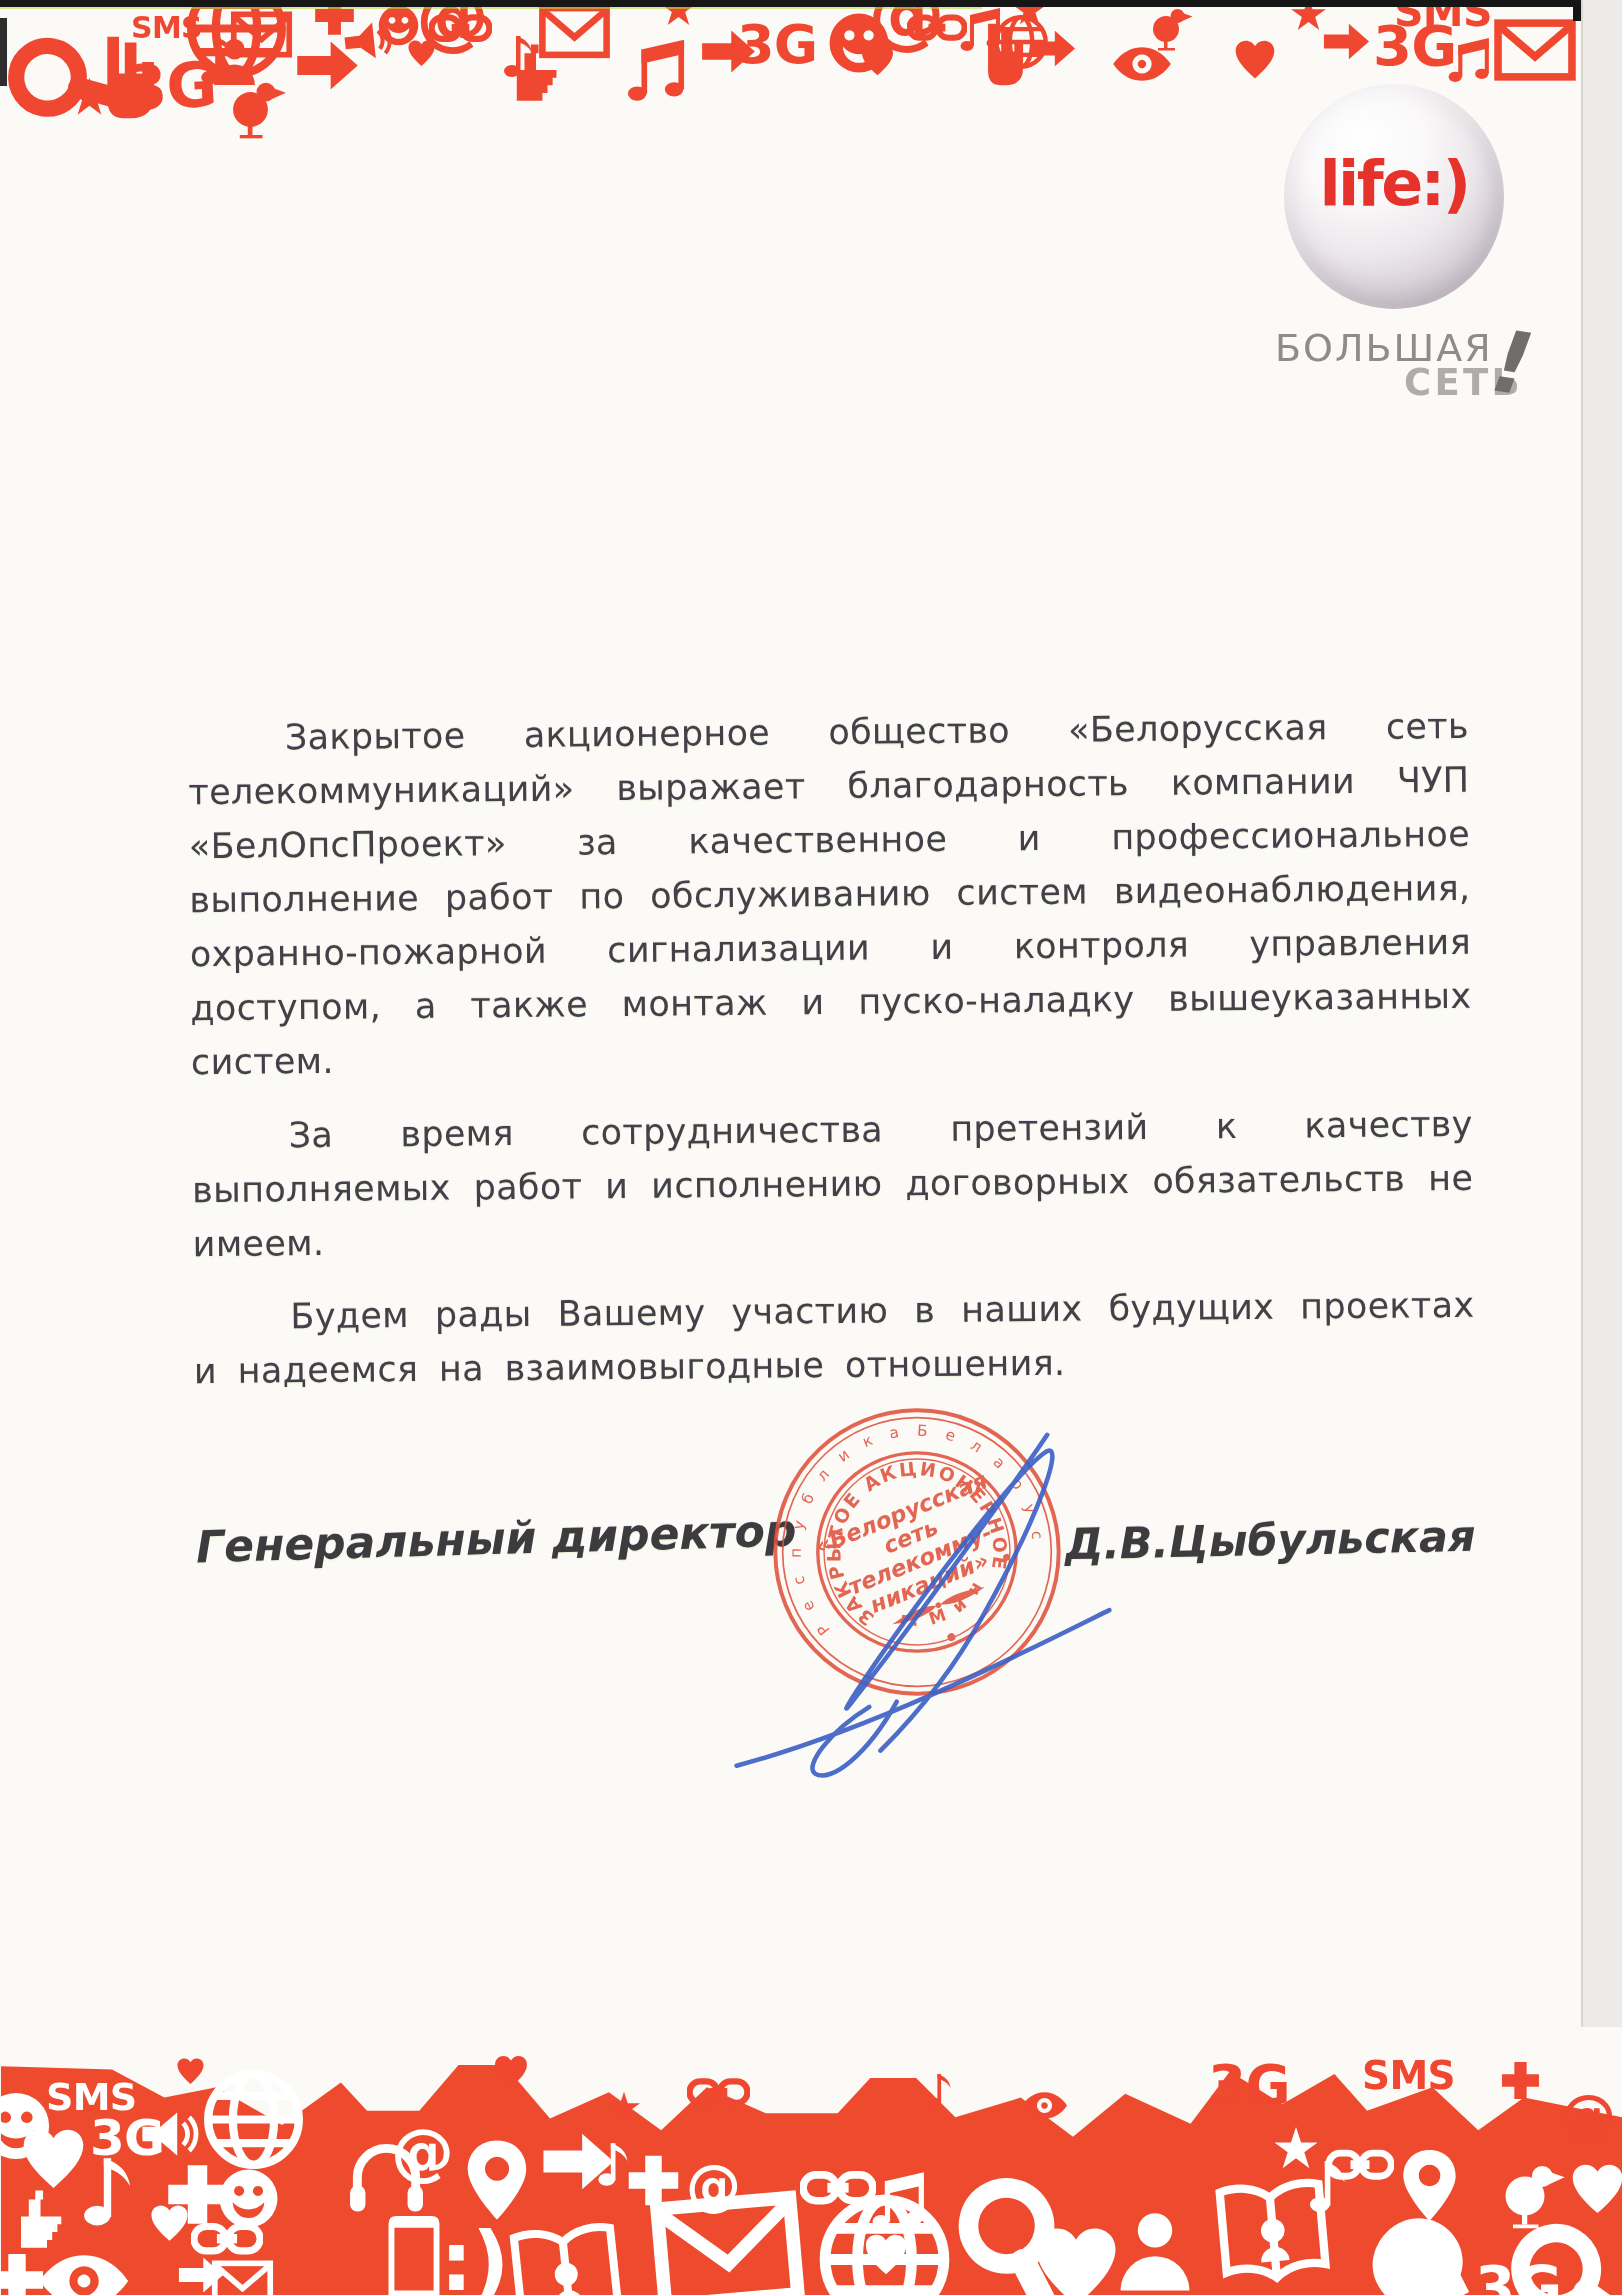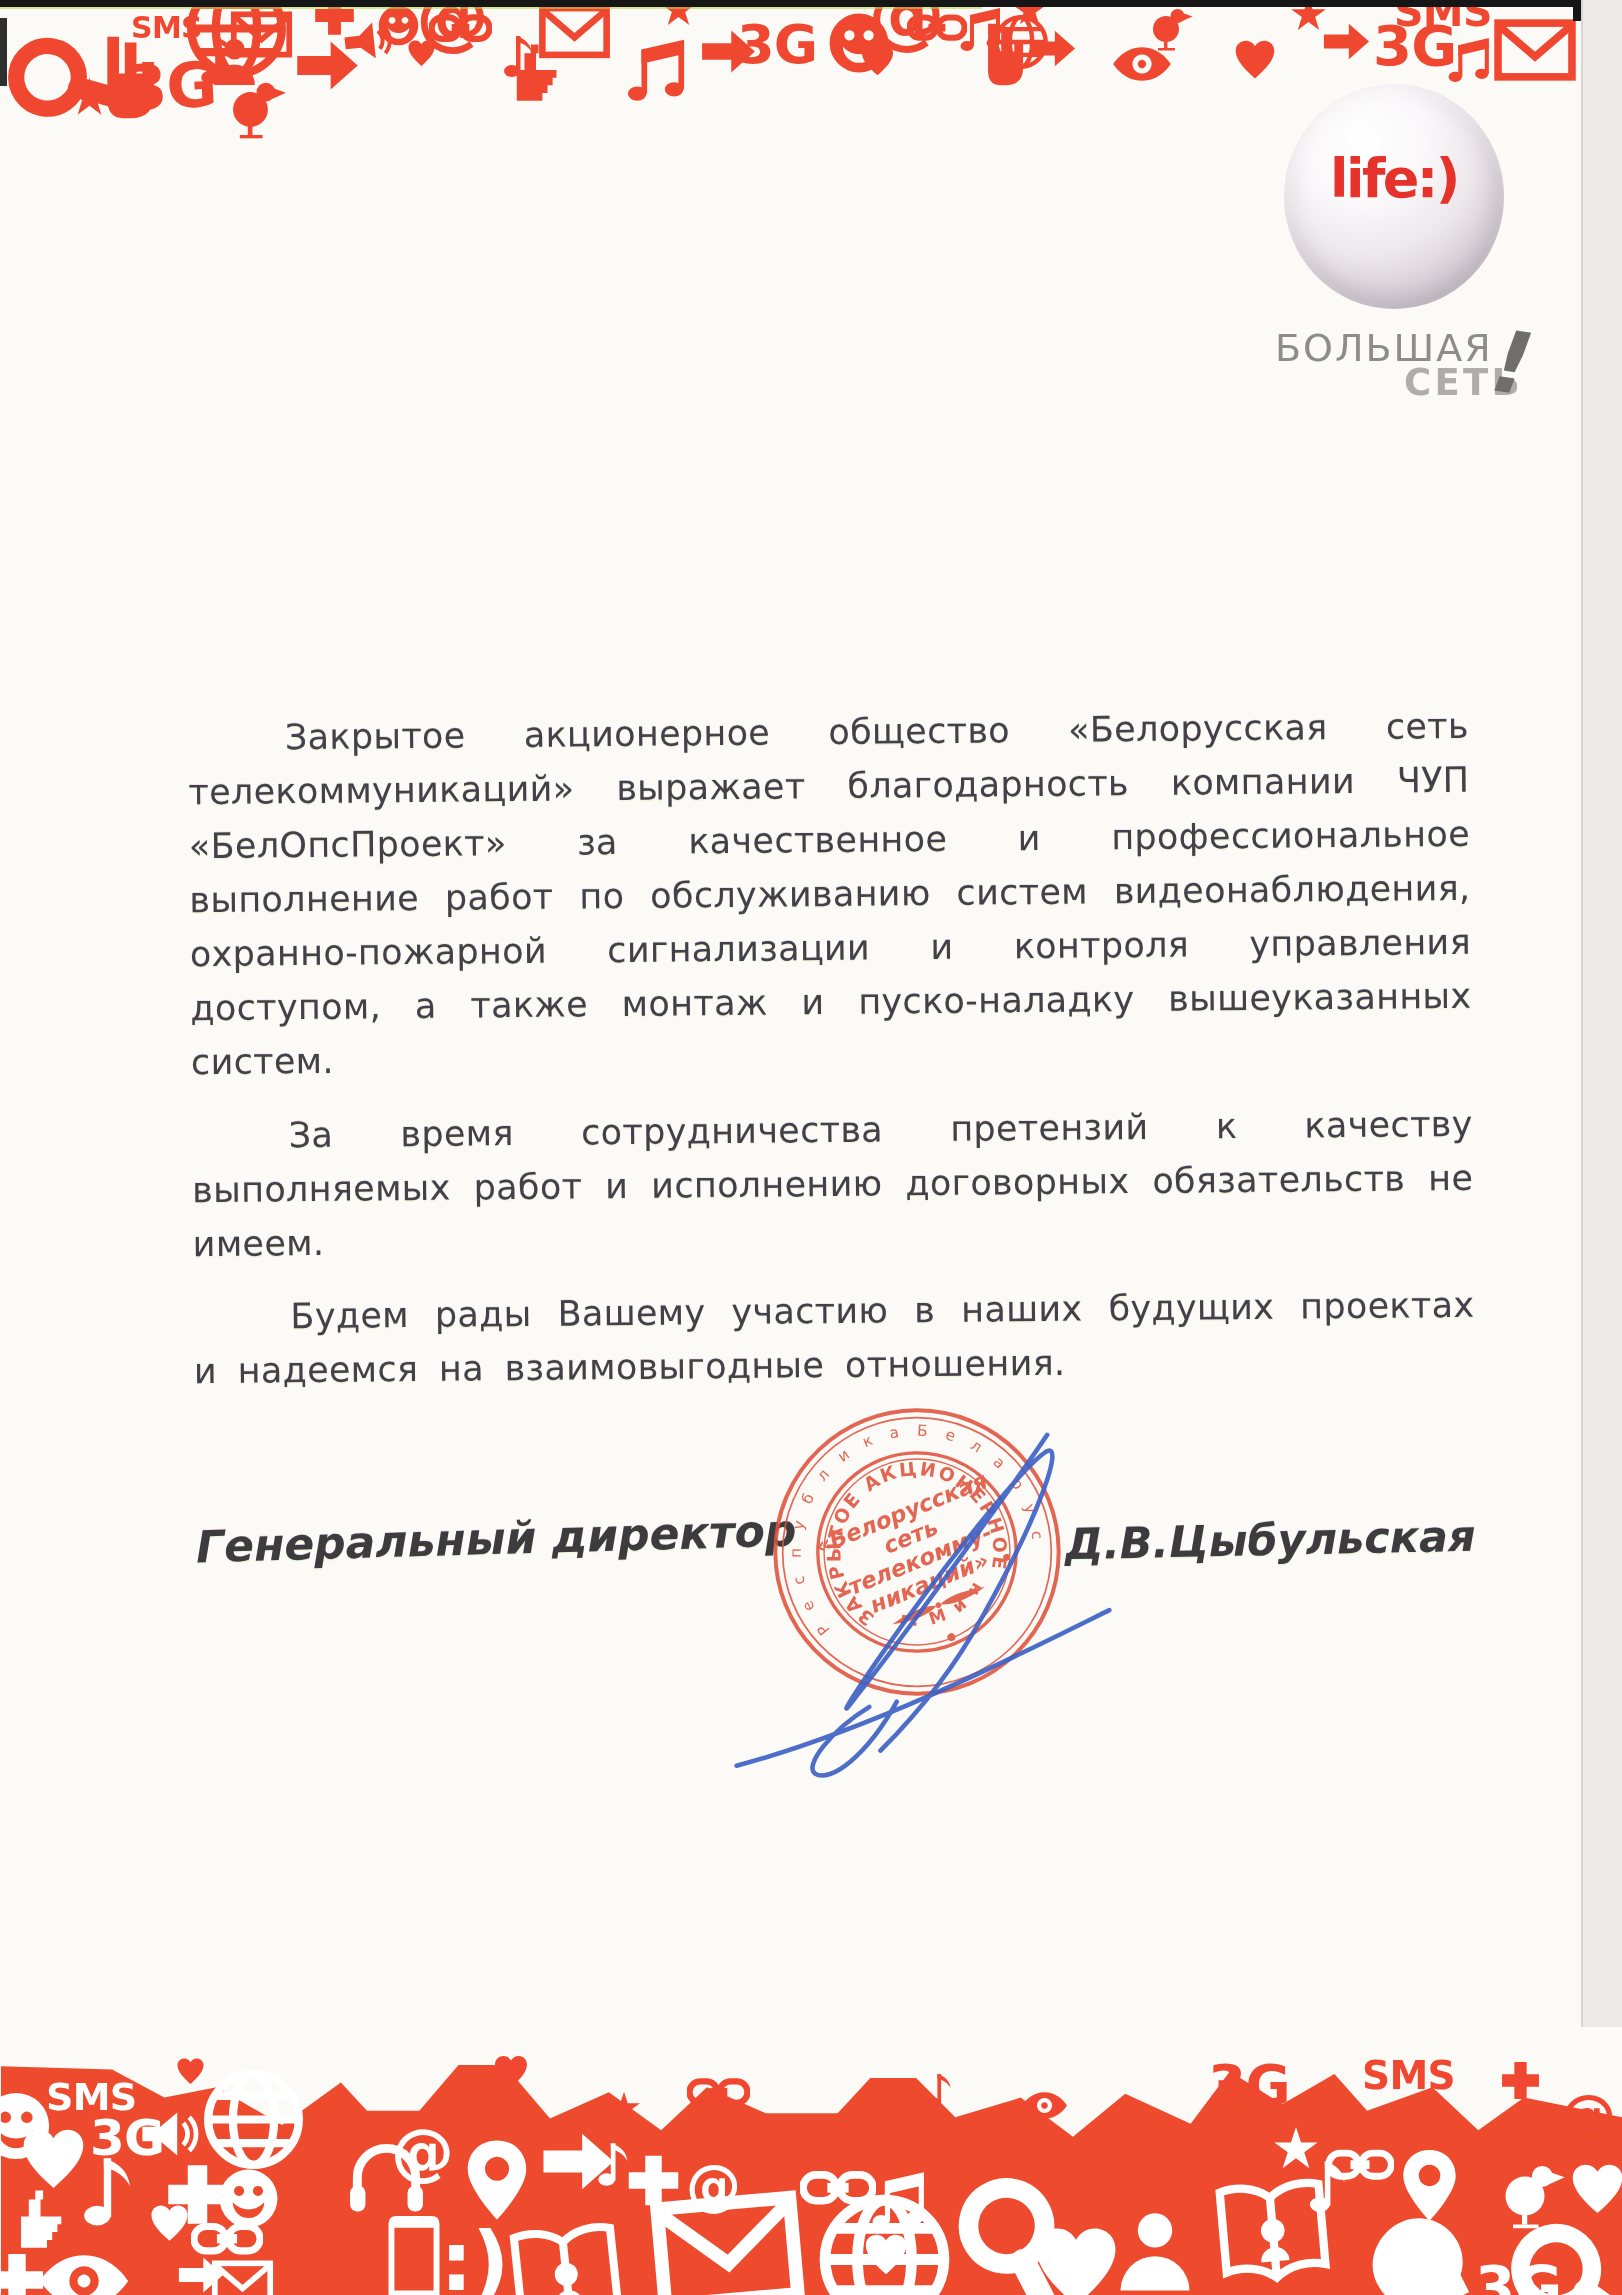--- a/index.html
+++ b/index.html
@@ -17,21 +17,21 @@
   .ticon{position:absolute;font-weight:bold;line-height:1;letter-spacing:-0.7px;white-space:nowrap;}
   #top-band{position:absolute;left:0;top:0;width:1623px;height:216px;overflow:hidden;}
   #bottom-band{position:absolute;left:0;top:2027px;width:1623px;height:268px;overflow:hidden;}
   #band-shape{position:absolute;left:0;top:0;}
   
   #logo-sphere{position:absolute;left:1284px;top:84px;width:220px;height:225px;border-radius:50%;
      background:
        radial-gradient(circle at 36% 26%, rgba(255,255,255,.98) 0%, rgba(250,248,250,.9) 28%, rgba(233,228,233,.85) 52%, rgba(210,202,210,.9) 74%, rgba(186,177,186,.95) 92%, rgba(175,166,175,1) 100%);
      box-shadow:inset -3.9px -9.2px 26px rgba(150,140,150,.45), inset 2.6px 5.2px 11.8px rgba(255,255,255,.9);}
   #logo-text{position:absolute;left:0;top:63px;width:100%;text-align:center;
-     font-size:54px;font-weight:bold;letter-spacing:-2.6px;color:#e5332b;}
+     font-size:62px;font-weight:bold;letter-spacing:-2.6px;color:#e5332b;}
   #tagline1{position:absolute;left:1275px;top:326px;font-size:38px;font-weight:normal;
      color:#8f8b8c;letter-spacing:2px;}
   #tagline2{position:absolute;left:1404px;top:361px;font-size:37px;font-weight:bold;
      color:#b0acaa;letter-spacing:3.3px;}
   #tagline-bang{position:absolute;left:1493px;top:313px;font-size:86px;font-weight:bold;
      font-style:italic;color:#716d6b;transform:rotate(9deg);}
   
   #letter-body{position:absolute;left:191px;top:705px;width:1281px;
      font-size:35px;line-height:54px;color:#434147;text-align:justify;
      letter-spacing:0.3px;word-spacing:9.2px;transform:rotate(-.55deg);

